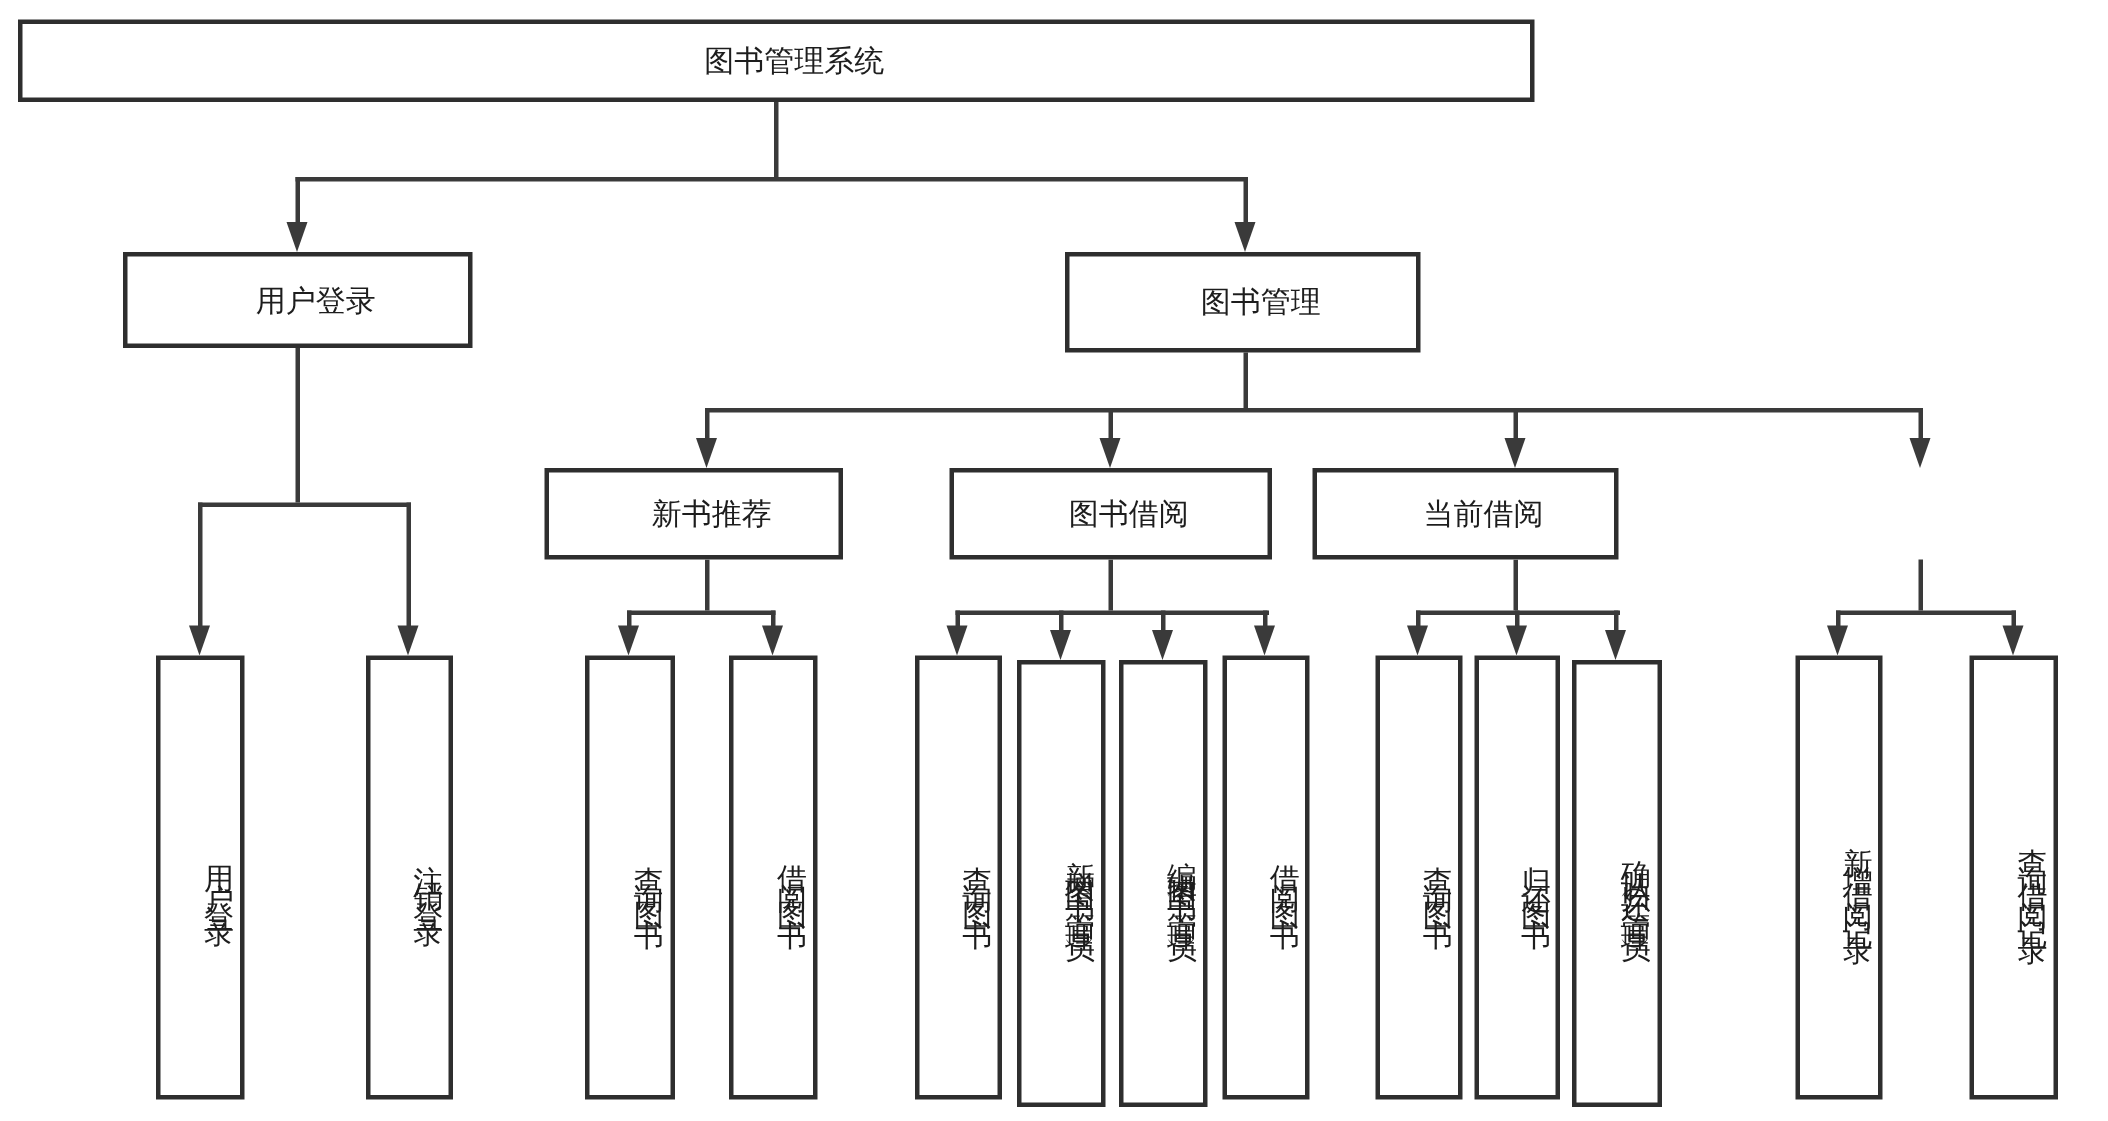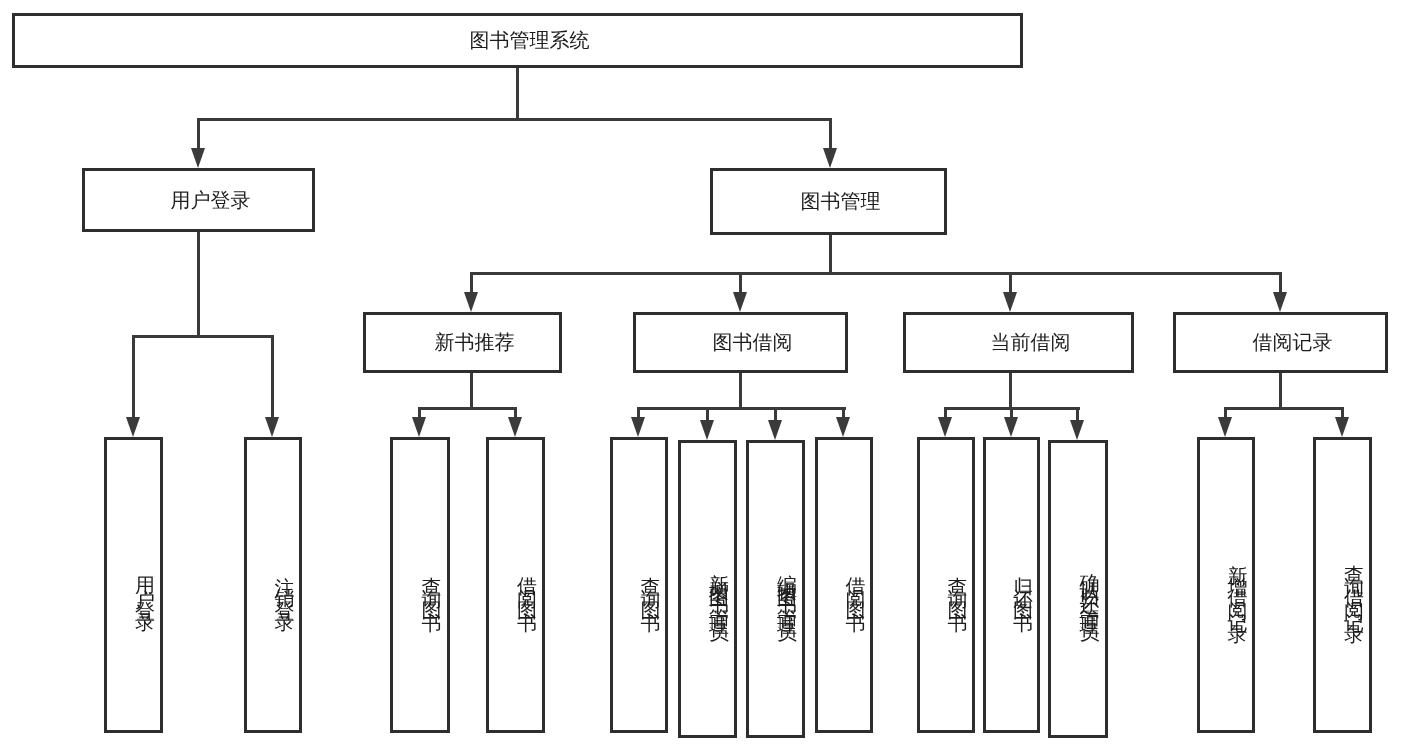--- a/index.html
+++ b/index.html
@@ -92,25 +92,22 @@
   <div class="box" style="left:710px;top:168px;width:237px;height:67px">
     <span>图书管理</span>
   </div>
 
   <div class="box" style="left:363px;top:312px;width:199px;height:61px">
     <span>新书推荐</span>
   </div>
   <div class="box" style="left:633px;top:312px;width:215px;height:61px">
     <span>图书借阅</span>
   </div>
-  <div class="box" style="left:903px;top:312px;width:231px;height:61px">
+  <div class="box" style="left:875px;top:312px;width:204px;height:61px">
     <span>当前借阅</span>
-  </div>
-  <div class="box" style="left:1173px;top:312px;width:215px;height:61px">
-    <span>借阅记录</span>
   </div>
 
   <div class="box" style="left:104px;top:437px;width:59px;height:296px">
     <span class="vtext">用户登录</span>
   </div>
   <div class="box" style="left:244px;top:437px;width:58px;height:296px">
     <span class="vtext">注销登录</span>
   </div>
 
   <div class="box" style="left:390px;top:437px;width:60px;height:296px">

